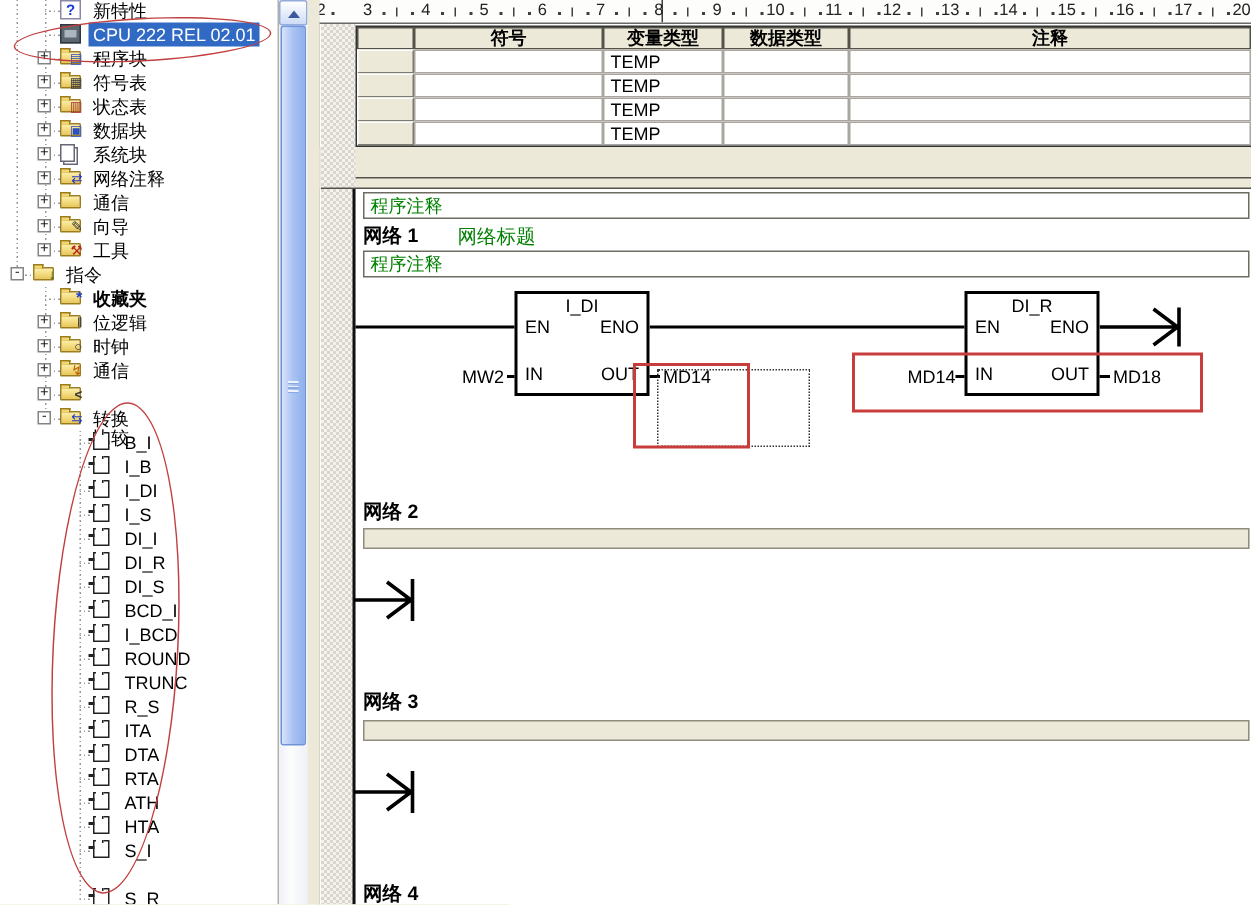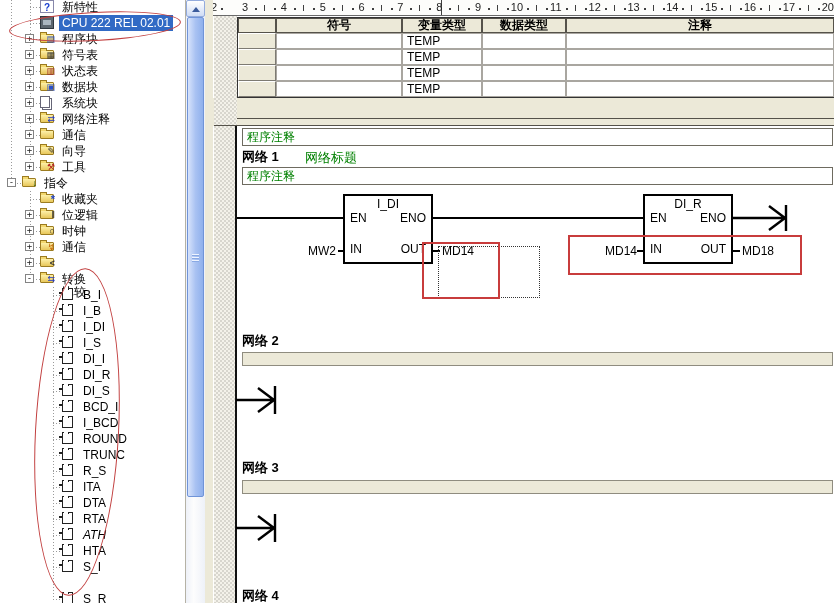--- a/index.html
+++ b/index.html
@@ -158,21 +158,21 @@
         <div class="ttoggle" style="left: 25px;">+</div>
         <div class="ti tools-icon fold" style="left: 40px;"></div>
         <span class="tlabel" style="left: 59px;">工具</span>
       </div>
       <div class="trow" style="top: 175px;">
         <div class="dotH" style="left: 11px; width: 11px;"></div>
         <div class="ttoggle" style="left: 7px;">-</div>
         <div class="ti instructions-folder-icon fold" style="left: 22px;"></div>
         <span class="tlabel" style="left: 41px;">指令</span>
       </div>
-      <div class="trow" style="top: 191px;">
+      <div class="trow" style="top: 191px; font-weight: bold;">
         <div class="dotH" style="left: 30px; width: 10px;"></div>
         <div class="ti favorites-icon fold" style="left: 40px;"></div>
         <span class="tlabel" style="left: 59px;">收藏夹</span>
       </div>
       <div class="trow" style="top: 207px;">
         <div class="dotH" style="left: 30px; width: 10px;"></div>
         <div class="ttoggle" style="left: 25px;">+</div>
         <div class="ti bit-logic-icon fold" style="left: 40px;"></div>
         <span class="tlabel" style="left: 59px;">位逻辑</span>
       </div>
@@ -271,21 +271,21 @@
         <span class="tlabel" style="left: 80px;">DTA</span>
       </div>
       <div class="trow" style="top: 511px;">
         <div class="dotH" style="left: 53px; width: 9px;"></div>
         <div class="ti instruction-block-icon" style="left: 62px;"></div>
         <span class="tlabel" style="left: 80px;">RTA</span>
       </div>
       <div class="trow" style="top: 527px;">
         <div class="dotH" style="left: 53px; width: 9px;"></div>
         <div class="ti instruction-block-icon" style="left: 62px;"></div>
-        <span class="tlabel" style="left: 80px; font-style: italic;">ATH</span>
+        <span class="tlabel" style="left: 80px;">ATH</span>
       </div>
       <div class="trow" style="top: 543px;">
         <div class="dotH" style="left: 53px; width: 9px;"></div>
         <div class="ti instruction-block-icon" style="left: 62px;"></div>
         <span class="tlabel" style="left: 80px;">HTA</span>
       </div>
       <div class="trow" style="top: 559px;">
         <div class="dotH" style="left: 53px; width: 9px;"></div>
         <div class="ti instruction-block-icon" style="left: 62px;"></div>
         <span class="tlabel" style="left: 80px;">S_I</span>

